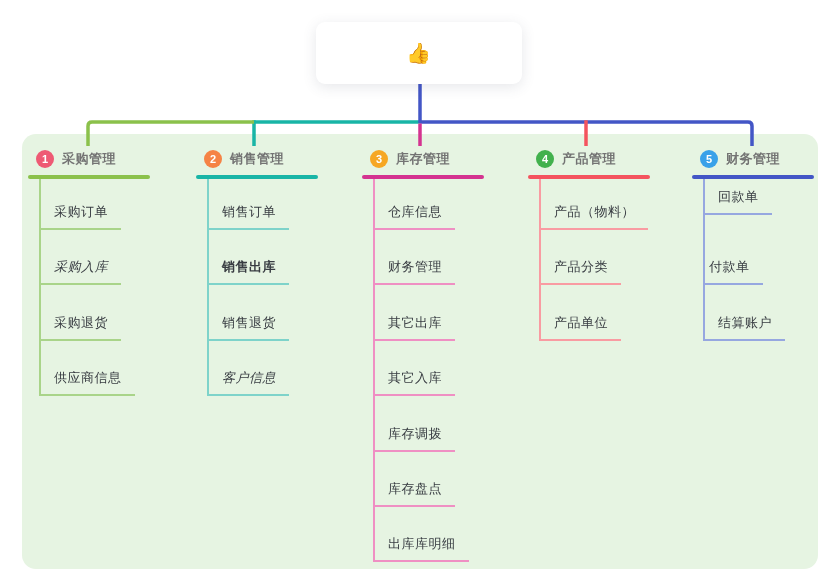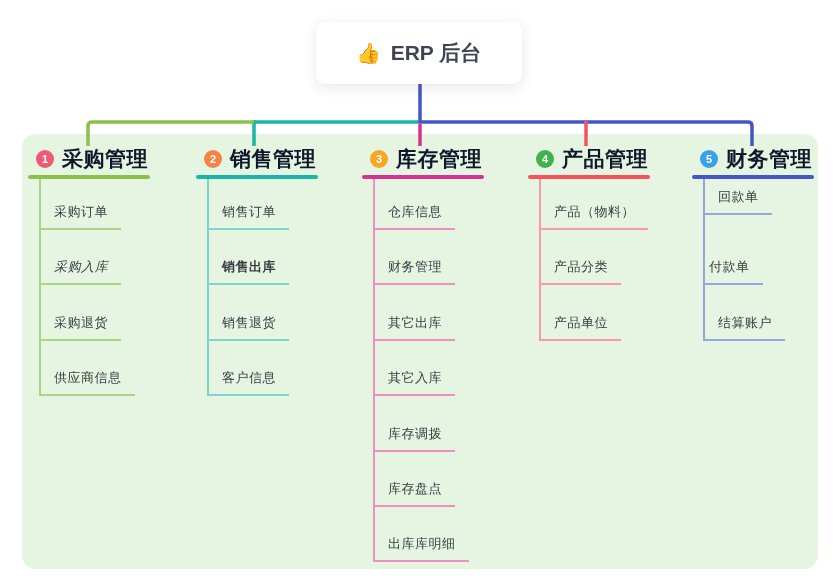--- a/index.html
+++ b/index.html
@@ -59,23 +59,23 @@
     border-radius: 50%;
     color: #ffffff;
     font-size: 11px;
     font-weight: bold;
     display: flex;
     align-items: center;
     justify-content: center;
     flex: 0 0 auto;
   }
   .branch-label {
-    font-size: 21px;
+    font-size: 13px;
     font-weight: 600;
-    color: #0f172a;
+    color: #737373;
     white-space: nowrap;
     letter-spacing: 0.5px;
   }
   .branch-underline {
     position: absolute;
     top: 175px;
     height: 3.5px;
     width: 122px;
     border-radius: 2px;
     z-index: 3;
@@ -112,21 +112,20 @@
       <path d="M420 122 H254" stroke="#19b5a6" stroke-width="3.5" fill="none"></path>
       <path d="M254 120.25 V146" stroke="#19b5a6" stroke-width="3.5" fill="none"></path>
       <path d="M254 122 H92 Q88 122 88 126 V146" stroke="#8bc14b" stroke-width="3.5" fill="none"></path>
       <path d="M586 120.25 V146" stroke="#f4535e" stroke-width="3.5" fill="none"></path>
       <path d="M420 84 V123" stroke="#4356c6" stroke-width="3.5" fill="none"></path>
       <path d="M420 123.5 V146" stroke="#d43390" stroke-width="3.5" fill="none"></path>
     </svg>
 
   <div id="root-node">
     <span class="emoji">👍</span>
-    <span>ERP 后台</span>
   </div>
 
   <div id="branches">
       <div class="branch-title" style="left: 36px;">
         <span class="badge" style="background: rgb(238, 90, 116);">1</span>
         <span class="branch-label">采购管理</span>
       </div>
       <div class="branch-underline" style="left: 28px; width: 122px; background: rgb(139, 193, 75);"></div>
       <div class="branch-spine" style="left: 39px; height: 219.2px; background: rgb(169, 212, 137);"></div>
       <div class="child-node" style="left: 39px; top: 197px; border-bottom-color: rgb(169, 212, 137);"><span>采购订单</span></div>
@@ -135,21 +134,21 @@
       <div class="child-node" style="left: 39px; top: 363.2px; border-bottom-color: rgb(169, 212, 137);"><span>供应商信息</span></div>
       <div class="branch-title" style="left: 204px;">
         <span class="badge" style="background: rgb(245, 131, 69);">2</span>
         <span class="branch-label">销售管理</span>
       </div>
       <div class="branch-underline" style="left: 196px; width: 122px; background: rgb(25, 181, 166);"></div>
       <div class="branch-spine" style="left: 207px; height: 219.2px; background: rgb(126, 211, 202);"></div>
       <div class="child-node" style="left: 207px; top: 197px; border-bottom-color: rgb(126, 211, 202);"><span>销售订单</span></div>
       <div class="child-node" style="left: 207px; top: 252.4px; border-bottom-color: rgb(126, 211, 202); font-weight: bold;"><span>销售出库</span></div>
       <div class="child-node" style="left: 207px; top: 307.8px; border-bottom-color: rgb(126, 211, 202);"><span>销售退货</span></div>
-      <div class="child-node" style="left: 207px; top: 363.2px; border-bottom-color: rgb(126, 211, 202);"><span>客户信息</span></div>
+      <div class="child-node" style="left: 207px; top: 363.2px; border-bottom-color: rgb(126, 211, 202); font-style: italic;"><span>客户信息</span></div>
       <div class="branch-title" style="left: 370px;">
         <span class="badge" style="background: rgb(246, 167, 35);">3</span>
         <span class="branch-label">库存管理</span>
       </div>
       <div class="branch-underline" style="left: 362px; width: 122px; background: rgb(212, 51, 144);"></div>
       <div class="branch-spine" style="left: 373px; height: 385.4px; background: rgb(239, 143, 195);"></div>
       <div class="child-node" style="left: 373px; top: 197px; border-bottom-color: rgb(239, 143, 195);"><span>仓库信息</span></div>
       <div class="child-node" style="left: 373px; top: 252.4px; border-bottom-color: rgb(239, 143, 195);"><span>财务管理</span></div>
       <div class="child-node" style="left: 373px; top: 307.8px; border-bottom-color: rgb(239, 143, 195);"><span>其它出库</span></div>
       <div class="child-node" style="left: 373px; top: 363.2px; border-bottom-color: rgb(239, 143, 195);"><span>其它入库</span></div>

